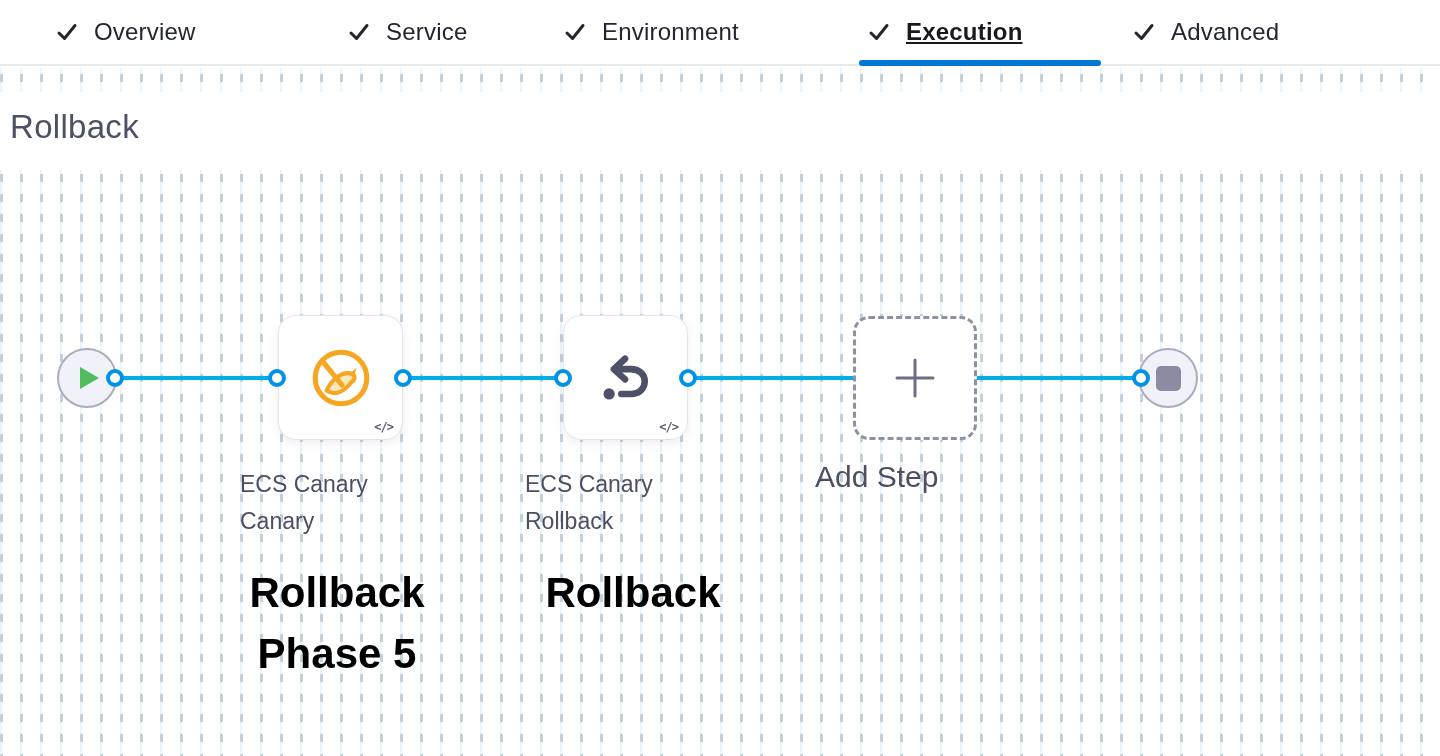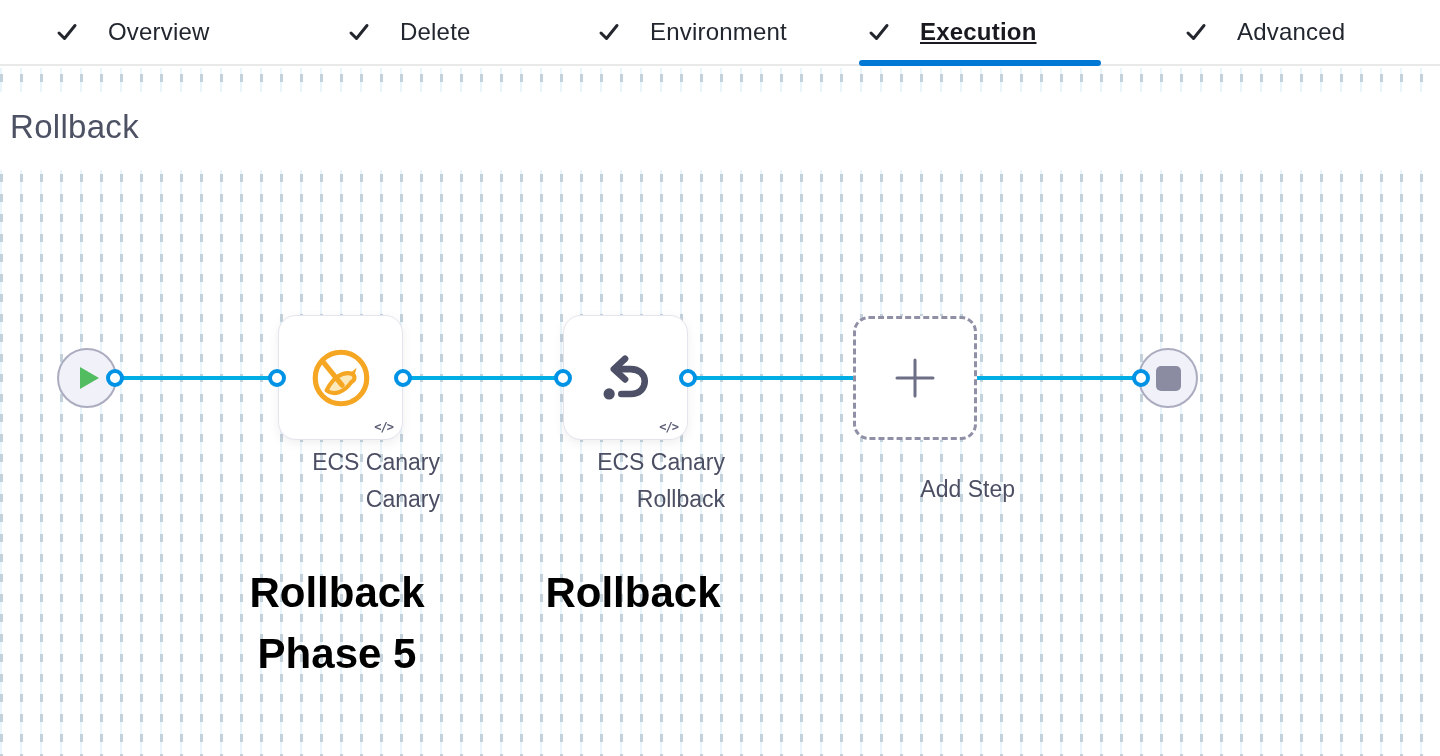--- a/index.html
+++ b/index.html
@@ -3,21 +3,21 @@
 <meta charset="utf-8">
 <style>
   * { margin: 0; padding: 0; box-sizing: border-box; }
   html, body { width: 1440px; height: 756px; overflow: hidden; background: #fff;
     font-family: "Liberation Sans", sans-serif; }
 
   
   .tabbar { position: absolute; left: 0; top: 0; width: 1440px; height: 66px;
     background: #fff; border-bottom: 2px solid #e9e9e9; z-index: 10; }
   .tab { position: absolute; top: 0; height: 64px; display: flex; align-items: center;
-    gap: 29px; cursor: pointer; }
+    gap: 15px; cursor: pointer; }
   .tab-label { font-size: 24px; color: #22262e; font-weight: 500; letter-spacing: 0.2px; }
   .tab.active .tab-label { font-weight: 700; color: #181a20; text-decoration: underline; }
   .tab-check { width: 24px; height: 24px; flex: 0 0 auto; }
   .tab-underline { position: absolute; left: 859px; bottom: -2px; width: 242px; height: 6px;
     border-radius: 3px; background: #0278d5; }
 
   
   .canvas { position: absolute; left: 0; top: 68px; width: 1436px; height: 688px;
     background-color: #fff;
     background-image:
@@ -59,26 +59,26 @@
   
   .add-step { position: absolute; left: 853px; top: 248px; width: 124px; height: 124px;
     background: #fff; border: 3px dashed #8f90a6; border-radius: 16px; z-index: 2;
     display: flex; align-items: center; justify-content: center; cursor: pointer; }
 
   
   .port { position: absolute; top: 301px; width: 18px; height: 18px; border-radius: 50%;
     background: #fff; border: 4px solid #0092e4; z-index: 3; cursor: pointer; }
 
   
-  .step-label { position: absolute; top: 376px; width: 200px; text-align: right;
-    font-size: 23px; line-height: 37px; color: #4c4f63; z-index: 2; padding-left: 28px; }
+  .step-label { position: absolute; top: 398px; width: 200px; text-align: left;
+    font-size: 23px; line-height: 37px; color: #4c4f63; z-index: 2; }
   .step-label.l1 { left: 240px; }
   .step-label.l2 { left: 525px; }
-  .add-label { position: absolute; left: 815px; top: 408px; width: 200px;
-    text-align: right; font-size: 23px; color: #4c4f63; z-index: 2; }
+  .add-label { position: absolute; left: 815px; top: 392px; width: 200px;
+    text-align: left; font-size: 30px; color: #4c4f63; z-index: 2; }
 
   
   .annotation { position: absolute; top: 494px; width: 300px; text-align: center;
     font-size: 42px; line-height: 61px; font-weight: 700; color: #000; z-index: 4; }
   .annotation.a1 { left: 187px; }
   .annotation.a2 { left: 483px; }
 </style>
 </head>
 <body>
 
@@ -88,38 +88,38 @@
     <svg class="tab-check" viewBox="0 0 24 24">
       <polyline points="4,13 9.5,18.5 20,5.5" fill="none" stroke="#24262e" stroke-width="3" stroke-linecap="round" stroke-linejoin="round"></polyline>
     </svg>
     <span class="tab-label">Overview</span>
   </div>
 
   <div class="tab" style="left:347px">
     <svg class="tab-check" viewBox="0 0 24 24">
       <polyline points="4,13 9.5,18.5 20,5.5" fill="none" stroke="#24262e" stroke-width="3" stroke-linecap="round" stroke-linejoin="round"></polyline>
     </svg>
-    <span class="tab-label">Delete</span>
+    <span class="tab-label">Service</span>
   </div>
 
-  <div class="tab" style="left:597px">
+  <div class="tab" style="left:563px">
     <svg class="tab-check" viewBox="0 0 24 24">
       <polyline points="4,13 9.5,18.5 20,5.5" fill="none" stroke="#24262e" stroke-width="3" stroke-linecap="round" stroke-linejoin="round"></polyline>
     </svg>
     <span class="tab-label">Environment</span>
   </div>
 
   <div class="tab active" style="left:867px">
     <svg class="tab-check" viewBox="0 0 24 24">
       <polyline points="4,13 9.5,18.5 20,5.5" fill="none" stroke="#24262e" stroke-width="3" stroke-linecap="round" stroke-linejoin="round"></polyline>
     </svg>
     <span class="tab-label">Execution</span>
   </div>
 
-  <div class="tab" style="left:1184px">
+  <div class="tab" style="left:1132px">
     <svg class="tab-check" viewBox="0 0 24 24">
       <polyline points="4,13 9.5,18.5 20,5.5" fill="none" stroke="#24262e" stroke-width="3" stroke-linecap="round" stroke-linejoin="round"></polyline>
     </svg>
     <span class="tab-label">Advanced</span>
   </div>
 
   <div class="tab-underline"></div>
 </div>
 
 <div class="canvas">

